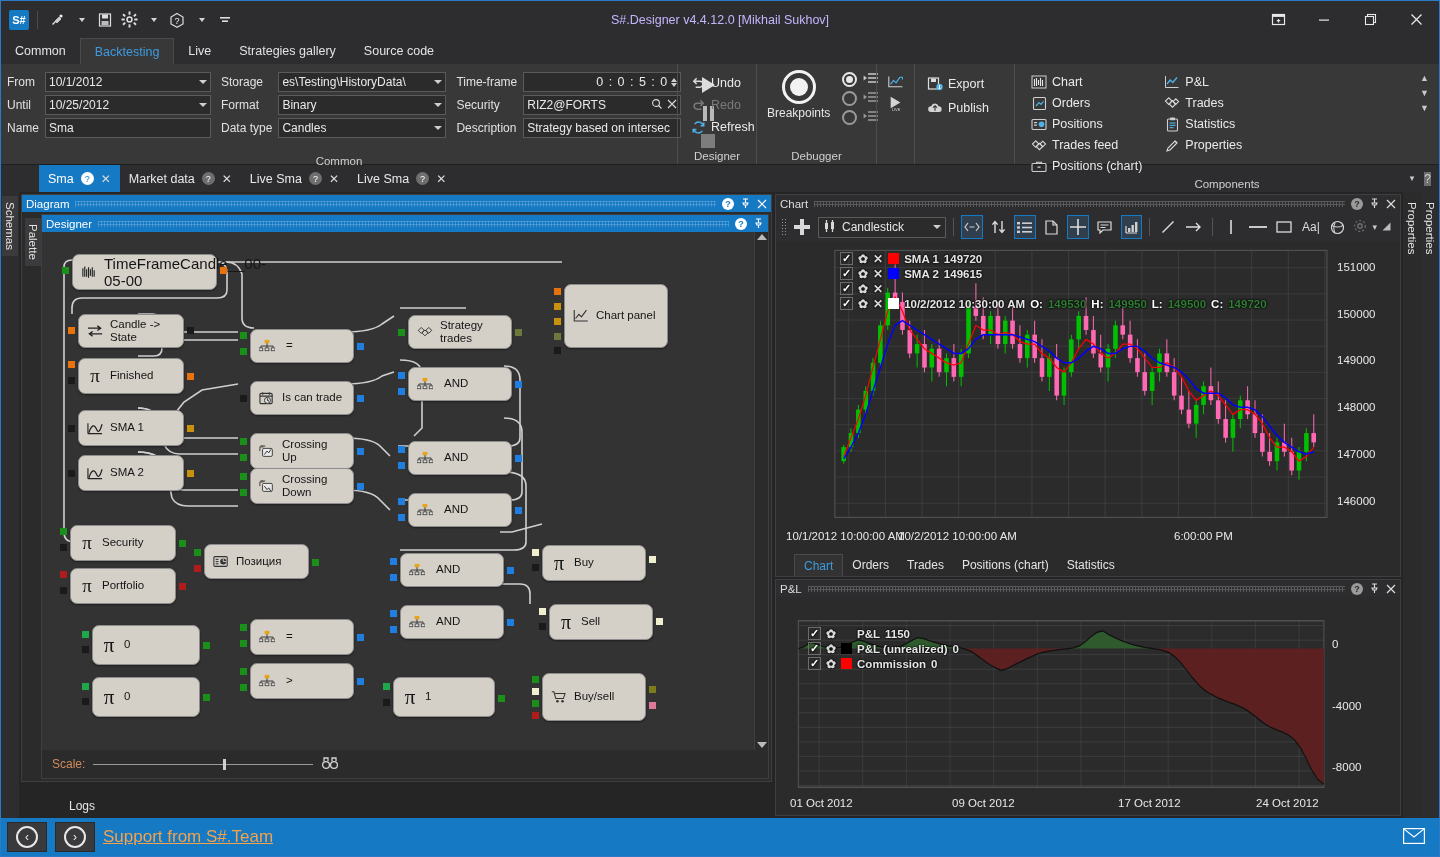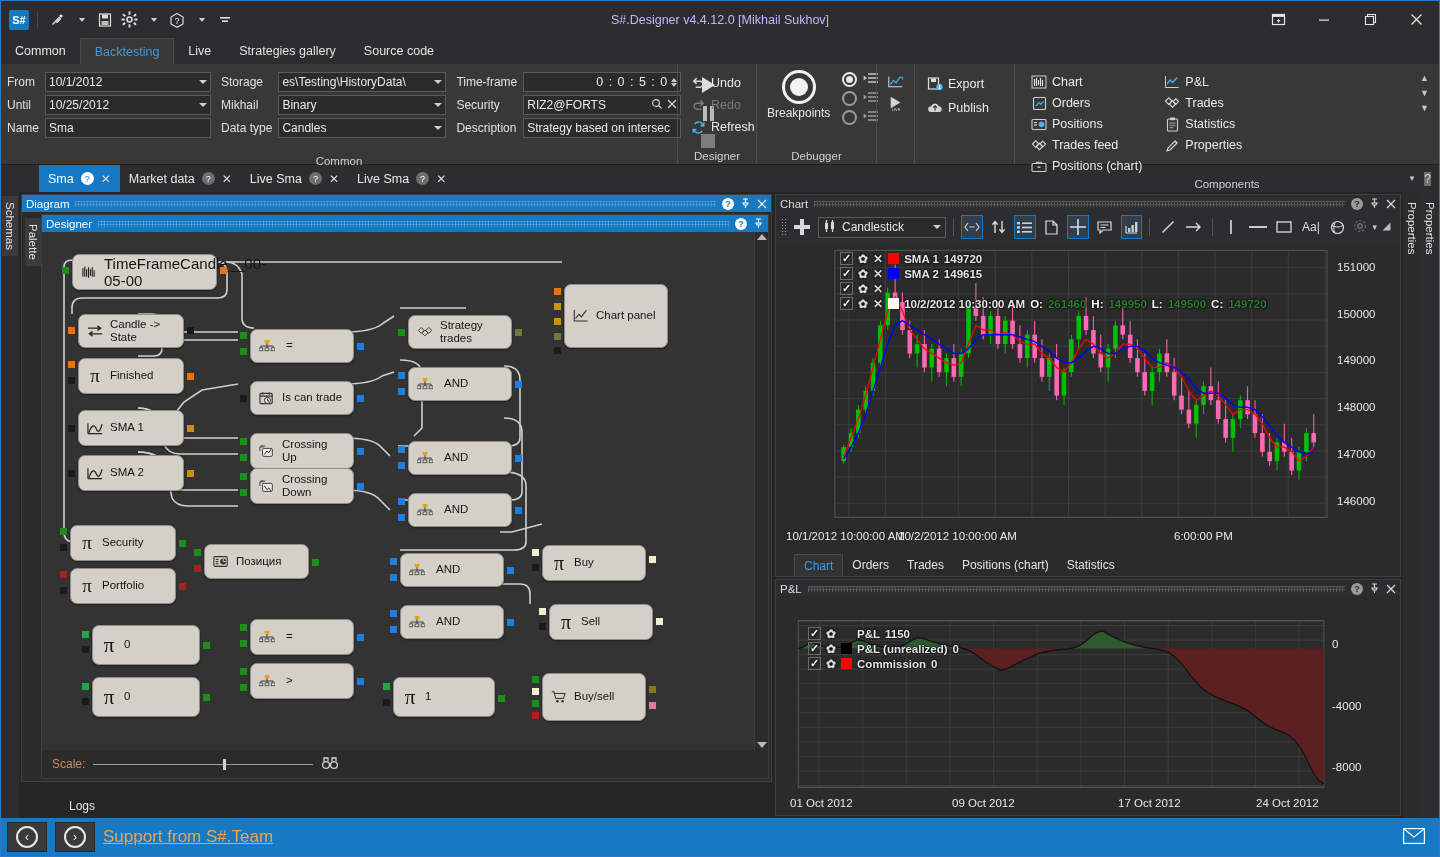--- a/index.html
+++ b/index.html
@@ -269,21 +269,21 @@
             <span class="val">Sma</span>
           </div>
         </div>
 
         <div class="formgrid">
           <div class="flabel">Storage</div>
           <div class="fctl w165">
             <span class="val">es\Testing\HistoryData\</span>
               <span class="dd-arrow"></span>
           </div>
-          <div class="flabel">Mikhail</div>
+          <div class="flabel">Format</div>
           <div class="fctl w165">
             <span class="val">Binary</span>
               <span class="dd-arrow"></span>
           </div>
           <div class="flabel">Data type</div>
           <div class="fctl w165">
             <span class="val">Candles</span>
               <span class="dd-arrow"></span>
           </div>
         </div>
@@ -1361,21 +1361,21 @@
                 <span class="gear">✿</span>
                 <span class="lx">✕</span>
               </div>
               <div class="lrow">
                 <span class="chk">✓</span>
                 <span class="gear">✿</span>
                 <span class="lx">✕</span>
                 <span class="swatch" style="background:#ffffff"></span>
                 <span>10/2/2012 10:30:00 AM</span>
                 <span style="color:#fff">O:</span>
-                  <span style="color:#2f7d32">261460</span>
+                  <span style="color:#2f7d32">149530</span>
                 <span style="color:#fff">H:</span>
                   <span style="color:#2f7d32">149950</span>
                 <span style="color:#fff">L:</span>
                   <span style="color:#2f7d32">149500</span>
                 <span style="color:#fff">C:</span>
                   <span style="color:#2f7d32">149720</span>
               </div>
             </div>
 
             <div id="price-yaxis">

